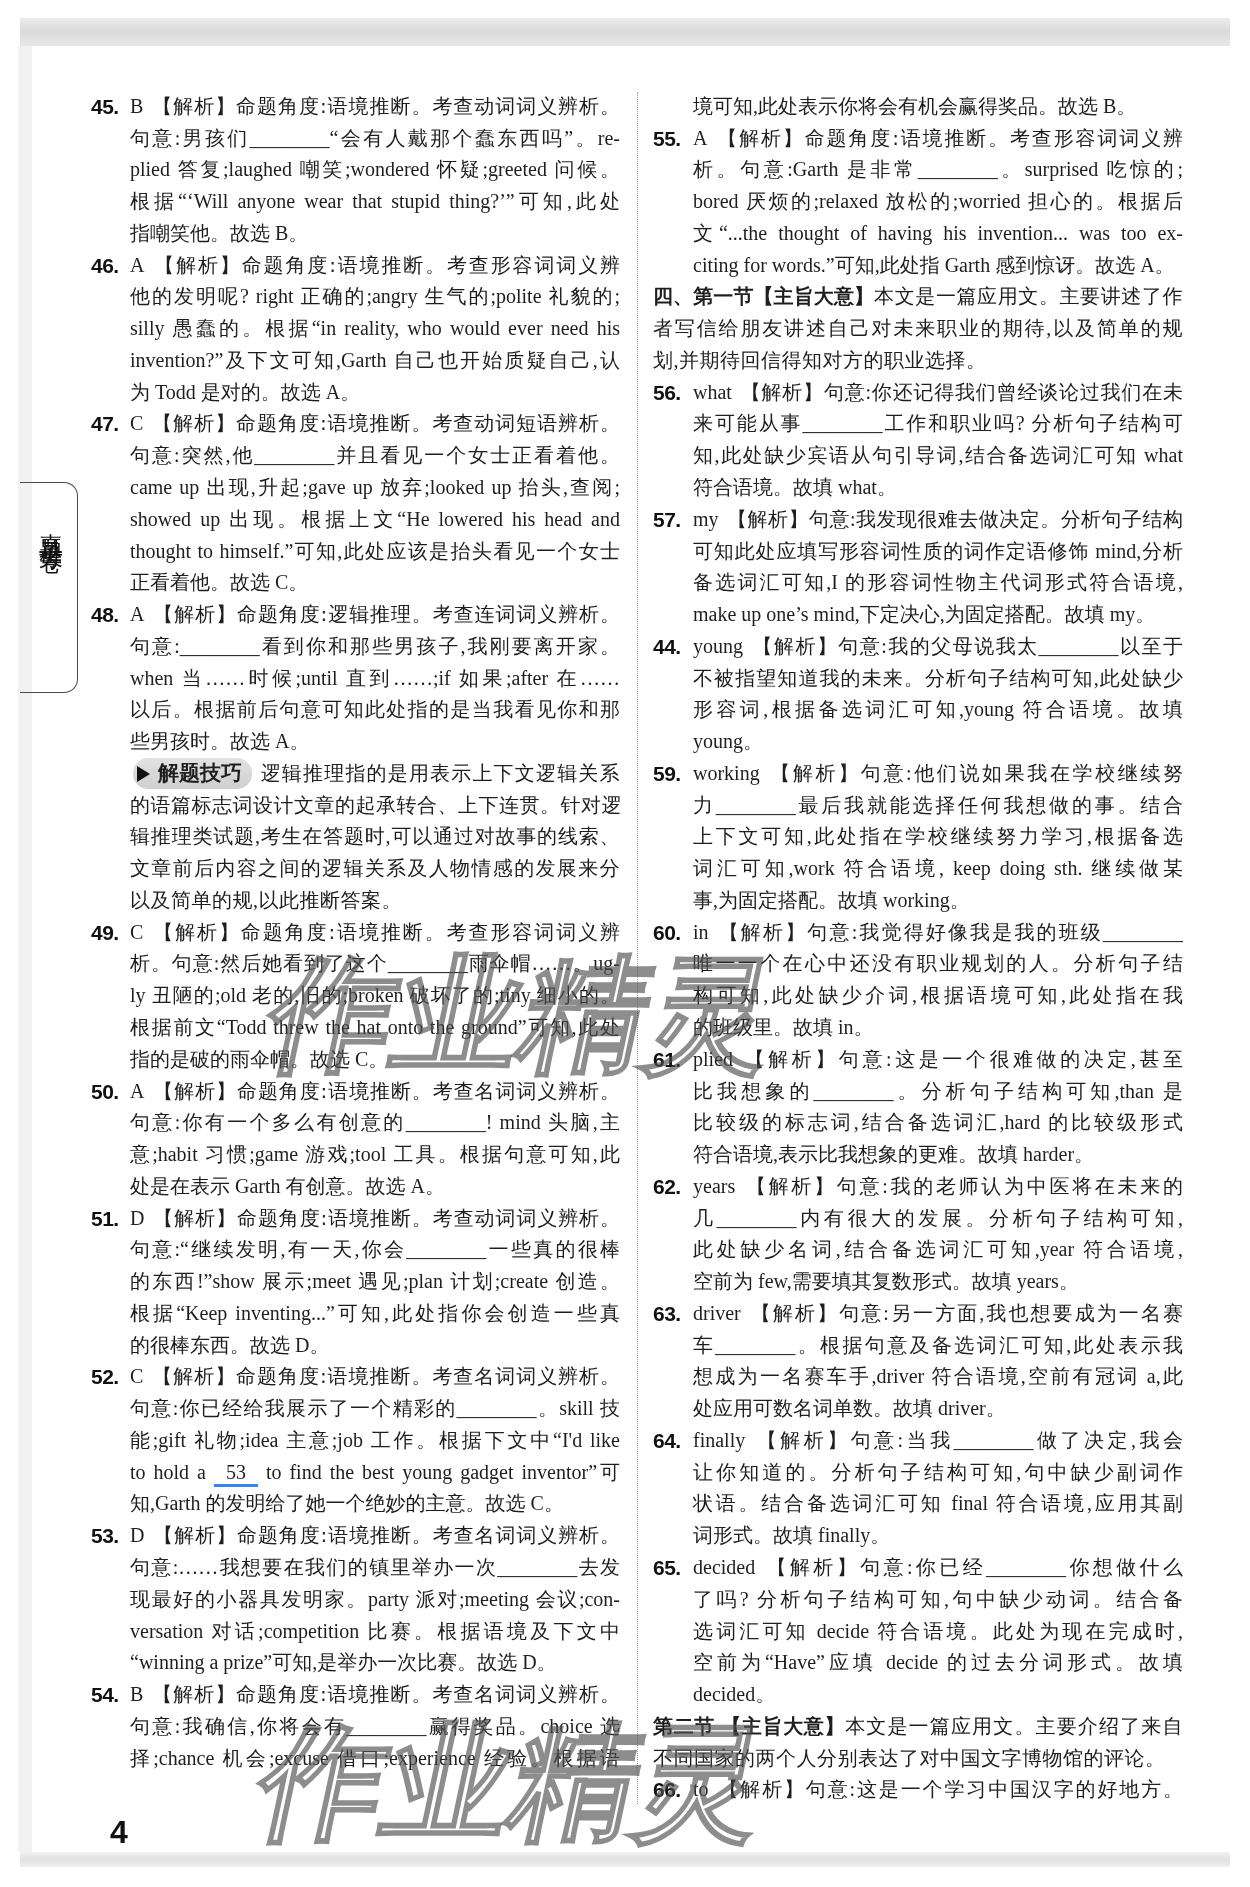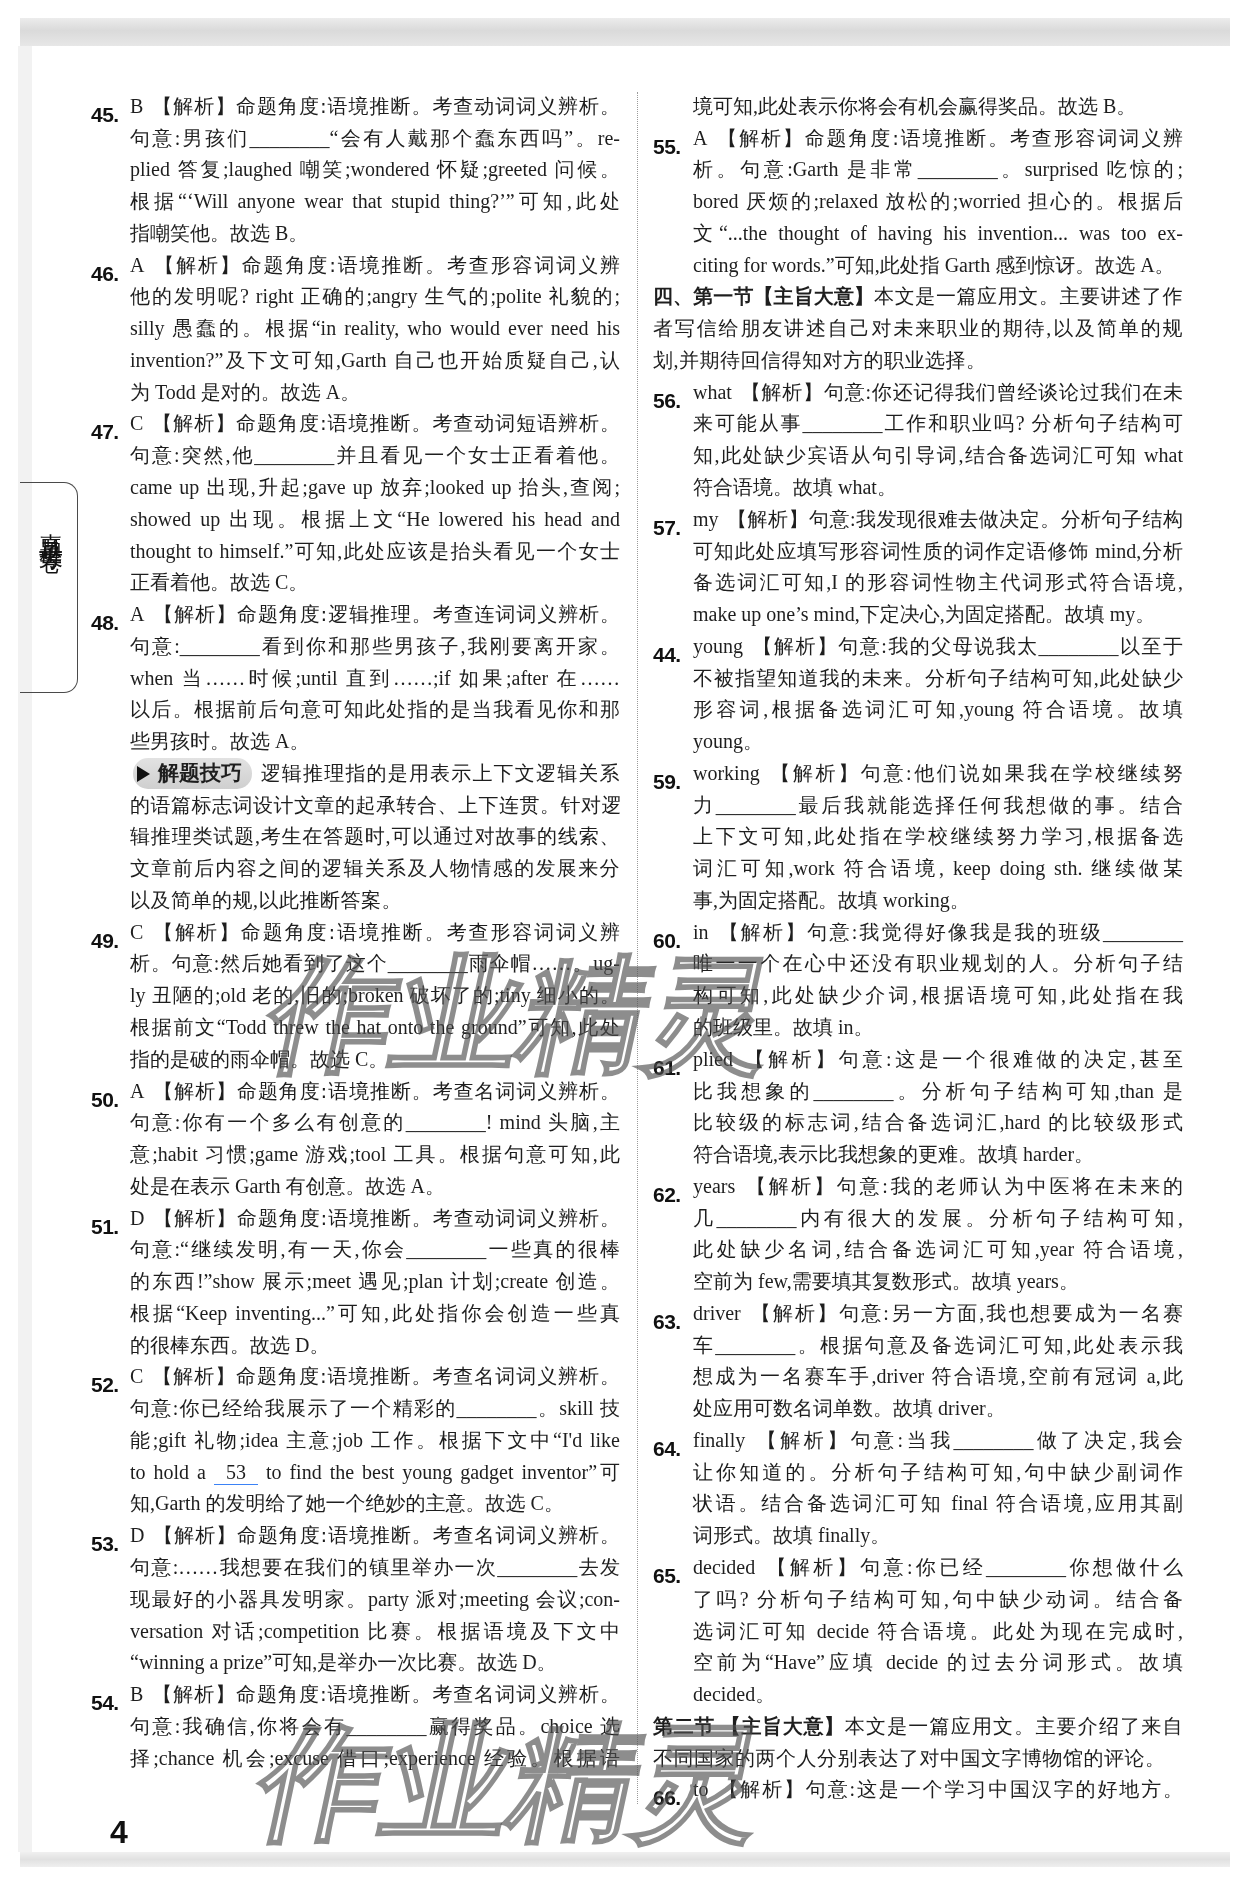--- a/index.html
+++ b/index.html
@@ -5,32 +5,32 @@
   html,body{margin:0;padding:0;}
   body{width:1250px;height:1887px;position:relative;background:#ffffff;overflow:hidden;color:#1e1e1e;font-family:"Liberation Serif","DejaVu Serif",serif;}
   .band-top{position:absolute;left:20px;top:18px;width:1210px;height:28px;background:linear-gradient(180deg,#ececec 0%,#dadada 45%,#e7e7e7 100%);}
   .band-bottom{position:absolute;left:20px;top:1852px;width:1210px;height:15px;background:linear-gradient(180deg,#f0f0f0,#e1e1e1,#efefef);}
   .strip-left{position:absolute;left:18px;top:46px;width:14px;height:1806px;background:#f2f2f2;}
   .divider{position:absolute;left:637px;top:92px;height:1712px;border-left:1px dotted #9a9a9a;}
   .col{position:absolute;top:90.8px;}
   .col.left{left:91px;width:529px;}
   .col.right{left:653px;width:530px;}
   .item{position:relative;}
-  .num{position:absolute;left:0;top:8px;line-height:31.77px;font-family:"Liberation Sans","DejaVu Sans",sans-serif;font-weight:bold;font-size:21px;letter-spacing:-0.5px;color:#111;}
+  .num{position:absolute;left:0;top:0;line-height:31.77px;font-family:"Liberation Sans","DejaVu Sans",sans-serif;font-weight:bold;font-size:21px;letter-spacing:-0.5px;color:#111;}
   .ln{margin-left:39px;width:490px;height:31.77px;line-height:31.77px;font-size:20px;white-space:nowrap;text-align:justify;text-align-last:justify;}
   .right .ln{margin-left:40px;}
   .ln.last{text-align-last:left;}
   .ans{margin-right:8px;}
   .lbl{font-family:"DejaVu Sans","Liberation Sans",sans-serif;font-weight:normal;}
   .sec .ln{margin-left:0;width:530px;}
-  .head{font-family:Liberation Serif, serif;font-weight:bold;margin-top:44px;}
+  .head{font-family:Liberation Sans, sans-serif;font-weight:bold;margin-top:44px;}
   .kai{letter-spacing:0.5px;}
   .badge{display:inline-block;height:31px;line-height:31px;margin-left:3px;margin-right:8px;padding:0 10px 0 4px;background:linear-gradient(180deg,#e2e2e2,#cfcfcf);border-radius:15px;font-family:"DejaVu Sans","Liberation Sans",sans-serif;font-weight:bold;font-size:21px;vertical-align:top;}
   .tri{display:inline-block;width:0;height:0;border-top:8px solid transparent;border-bottom:8px solid transparent;border-left:13px solid #111;margin-right:8px;vertical-align:middle;}
-  .blank{display:inline-block;line-height:24px;border-bottom:1px solid #3b82f6;padding:0 12px;}
+  .blank{display:inline-block;line-height:24px;border-bottom:3px solid #3b82f6;padding:0 12px;}
   .side-tab{position:absolute;left:20px;top:482px;width:57px;height:209px;border:1.5px solid #4a4a4a;border-left:none;border-radius:0 14px 14px 0;}
   .side-tab-text{position:absolute;left:17px;top:31px;writing-mode:vertical-rl;font-family:"DejaVu Sans","Liberation Sans",sans-serif;font-size:24px;letter-spacing:4.5px;line-height:28px;color:#111;}
   .page-num{position:absolute;left:110px;top:1816px;font-family:"Liberation Sans","DejaVu Sans",sans-serif;font-weight:bold;font-size:32px;line-height:32px;color:#111;}
   .wm{position:absolute;font-family:"DejaVu Sans",sans-serif;font-size:126px;line-height:150px;height:150px;font-weight:bold;color:transparent;-webkit-text-stroke:1.6px rgba(80,80,80,.65);transform:skewX(-12deg);transform-origin:left bottom;white-space:nowrap;pointer-events:none;z-index:5;}
   .wm1{left:255px;top:940px;}
   .wm2{left:245px;top:1708px;}
 </style>
 </head>
 <body>
 

